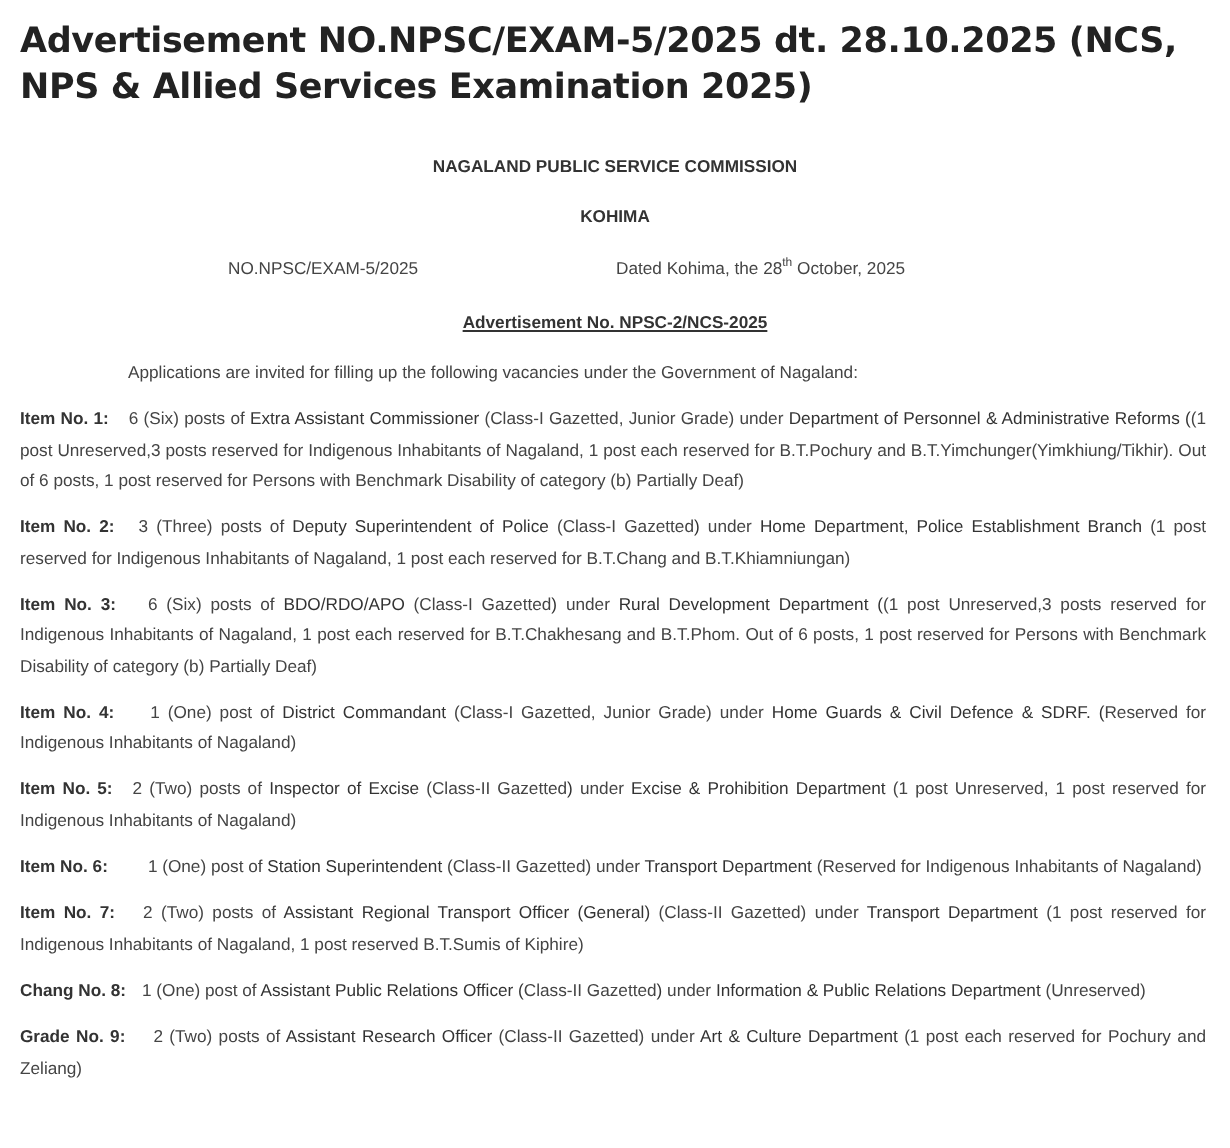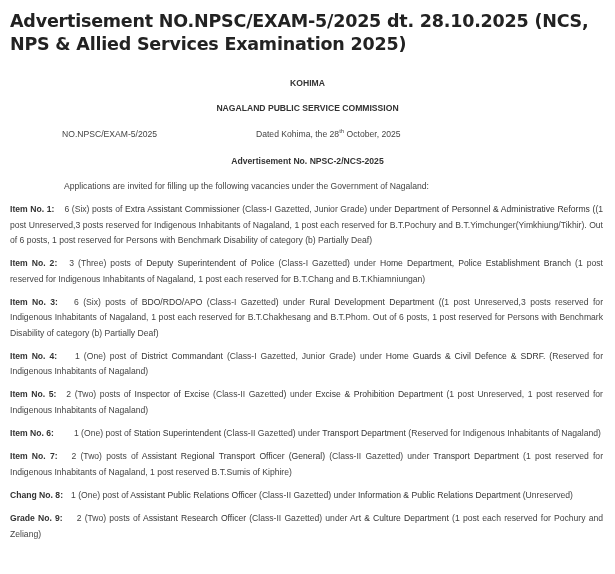--- a/index.html
+++ b/index.html
@@ -21,39 +21,39 @@
     .doc {
       font-family: "Liberation Sans", sans-serif;
       font-size: 8.6px; color: #444; line-height: 15.3px;
       margin-top: 20px;
     }
     .center { text-align: center; }
     .heading { font-weight: bold; color: #333; }
     .h-npsc { margin: 0 0 10px 0; }
     .h-kohima { margin: 0 0 10px 0; }
     .refline { display: flex; margin: 0 0 10px 0; }
-    .refline .ref { margin-left: 52px; width: 200px; }
+    .refline .ref { margin-left: 104px; width: 200px; }
     .refline .dated { margin-left: -6px; }
     .refline sup { font-size: 6px; line-height: 0; }
-    .adv-no { font-weight: bold; color: #333; margin: 12px 0 10px 0; }
+    .adv-no { font-weight: bold; text-decoration: underline; color: #333; margin: 12px 0 10px 0; }
     .intro { margin: 0 0 8px 0; text-indent: 54px; }
     .item { margin: 0 0 8px 0; text-align: justify; padding-right: 2px; }
     .item .lbl { font-weight: bold; color: #333; }
     .item b { font-weight: normal; color: #333; }
     .item .sp { display: inline-block; }
   </style>
 </head>
 <body>
 
 <div class="page">
   <h1 class="title">Advertisement NO.NPSC/EXAM-5/2025 dt. 28.10.2025 (NCS, NPS &amp; Allied Services Examination 2025)</h1>
 
   <div class="doc">
+    <div class="center heading h-npsc">NAGALAND PUBLIC SERVICE COMMISSION</div>
     <div class="center heading h-kohima">KOHIMA</div>
-    <div class="center heading h-npsc">NAGALAND PUBLIC SERVICE COMMISSION</div>
     <div class="refline">
       <span class="ref">NO.NPSC/EXAM-5/2025</span>
       <span class="dated"><span>Dated Kohima, the 28</span><sup>th</sup><span> October, 2025</span></span>
     </div>
     <div class="center adv-no">Advertisement No. NPSC-2/NCS-2025</div>
     <div class="intro">Applications are invited for filling up the following vacancies under the Government of Nagaland:</div>
     <div id="items">
         <div class="item"><span class="lbl">Item No. 1:</span><span class="sp" style="width: 10px;"></span><span>6 (Six) posts of </span><b>Extra Assistant Commissioner</b><span> (Class-I Gazetted, Junior Grade) under </span><b>Department of Personnel &amp; Administrative Reforms</b><span> </span><b>(</b><span>(1 post Unreserved,3 posts reserved for Indigenous Inhabitants of Nagaland, 1 post each reserved for B.T.Pochury and B.T.Yimchunger(Yimkhiung/Tikhir). Out of 6 posts, 1 post reserved for Persons with Benchmark Disability of category (b) Partially Deaf)</span></div>
         <div class="item"><span class="lbl">Item No. 2:</span><span class="sp" style="width: 12px;"></span><span>3 (Three) posts  of </span><b>Deputy Superintendent of Police</b><span> (Class-I Gazetted</span><b>)</b><span> under </span><b>Home Department, Police Establishment Branch</b><span> (1 post reserved for Indigenous Inhabitants of Nagaland, 1 post each reserved for B.T.Chang and B.T.Khiamniungan)</span></div>
         <div class="item"><span class="lbl">Item No. 3:</span><span class="sp" style="width: 16px;"></span><span>6 (Six) posts of </span><b>BDO/RDO/APO</b><span> (Class-I Gazetted</span><b>)</b><span> under </span><b>Rural Development Department</b><span> </span><b>(</b><span>(1 post Unreserved,3 posts reserved for Indigenous Inhabitants of Nagaland, 1 post each reserved for B.T.Chakhesang and B.T.Phom. Out of 6 posts, 1 post reserved for Persons with Benchmark Disability of category (b) Partially Deaf)</span></div>

